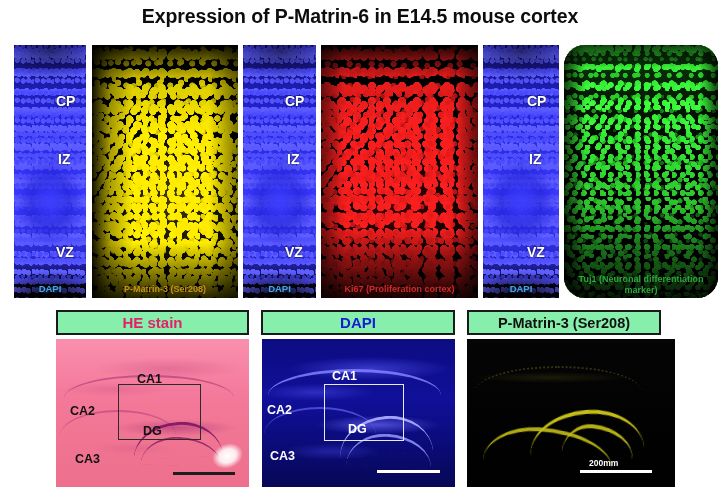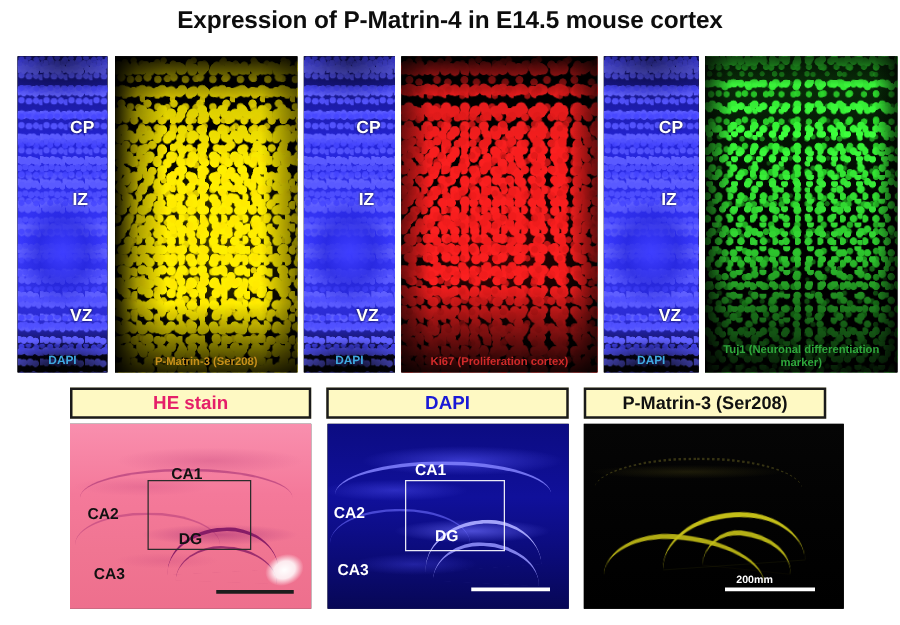--- a/index.html
+++ b/index.html
@@ -193,21 +193,21 @@
   .tuj1-tex::after{
     content:"";position:absolute;inset:0;
     background:
       linear-gradient(180deg, rgba(0,0,0,.75) 0%, rgba(0,0,0,.05) 9%, rgba(0,0,0,0) 25%, rgba(0,0,0,.2) 62%, rgba(0,0,0,.9) 100%),
       linear-gradient(90deg, rgba(0,0,0,.75) 0%, rgba(0,0,0,0) 14%, rgba(0,0,0,0) 88%, rgba(0,0,0,.7) 100%);
   }
 
   
   .hdr-box{
     position:absolute;
-    background:#fef9c3;
+    background:#86efac;
     border:2px solid #1a1a1a;
     display:flex;align-items:center;justify-content:center;
     font-weight:bold;
     box-sizing:border-box;
   }
   .hdr-he{color:#e51f69;font-size:15px;}
   .hdr-dapi{color:#1a1ad6;font-size:15px;}
   .hdr-pm3{color:#111;font-size:14.5px;}
 
   
@@ -318,21 +318,21 @@
   .hlabel.light{color:#fff;}
   .scale-txt{
     position:absolute;color:#fff;font-size:8.5px;font-weight:bold;z-index:8;
   }
 </style>
 </head>
 <body>
 
 <div id="figure">
 
-  <div class="fig-title">Expression of P-Matrin-4 in E14.5 mouse cortex</div>
+  <div class="fig-title">Expression of P-Matrin-6 in E14.5 mouse cortex</div>
 
   <div class="panel" style="left:14px;top:45px;width:72px;height:253px;">
     <div class="panel-inner">
       <div class="tex dapi-tex"></div>
     </div>
     <div class="rlabel" style="left:42px;top:48px;">CP</div>
     <div class="rlabel" style="left:44px;top:106px;">IZ</div>
     <div class="rlabel" style="left:42px;top:199px;">VZ</div>
     <div class="cap dapi">DAPI</div>
   </div>
@@ -364,21 +364,21 @@
   <div class="panel" style="left:483px;top:45px;width:76px;height:253px;">
     <div class="panel-inner">
       <div class="tex dapi-tex"></div>
     </div>
     <div class="rlabel" style="left:44px;top:48px;">CP</div>
     <div class="rlabel" style="left:46px;top:106px;">IZ</div>
     <div class="rlabel" style="left:44px;top:199px;">VZ</div>
     <div class="cap dapi">DAPI</div>
   </div>
 
-  <div class="panel" style="left:564px;top:45px;width:154px;height:253px;">
+  <div class="panel" style="left:564px;top:45px;width:154px;height:253px;border-radius:21px;">
     <div class="panel-inner">
       <div class="tex tuj1-tex"></div>
     </div>
     <div class="cap tuj1">Tuj1 (Neuronal differentiation marker)</div>
   </div>
 
   <div class="hdr-box hdr-he" style="left:56px;top:310px;width:193px;height:25px;">
     <span>HE stain</span>
   </div>
 

